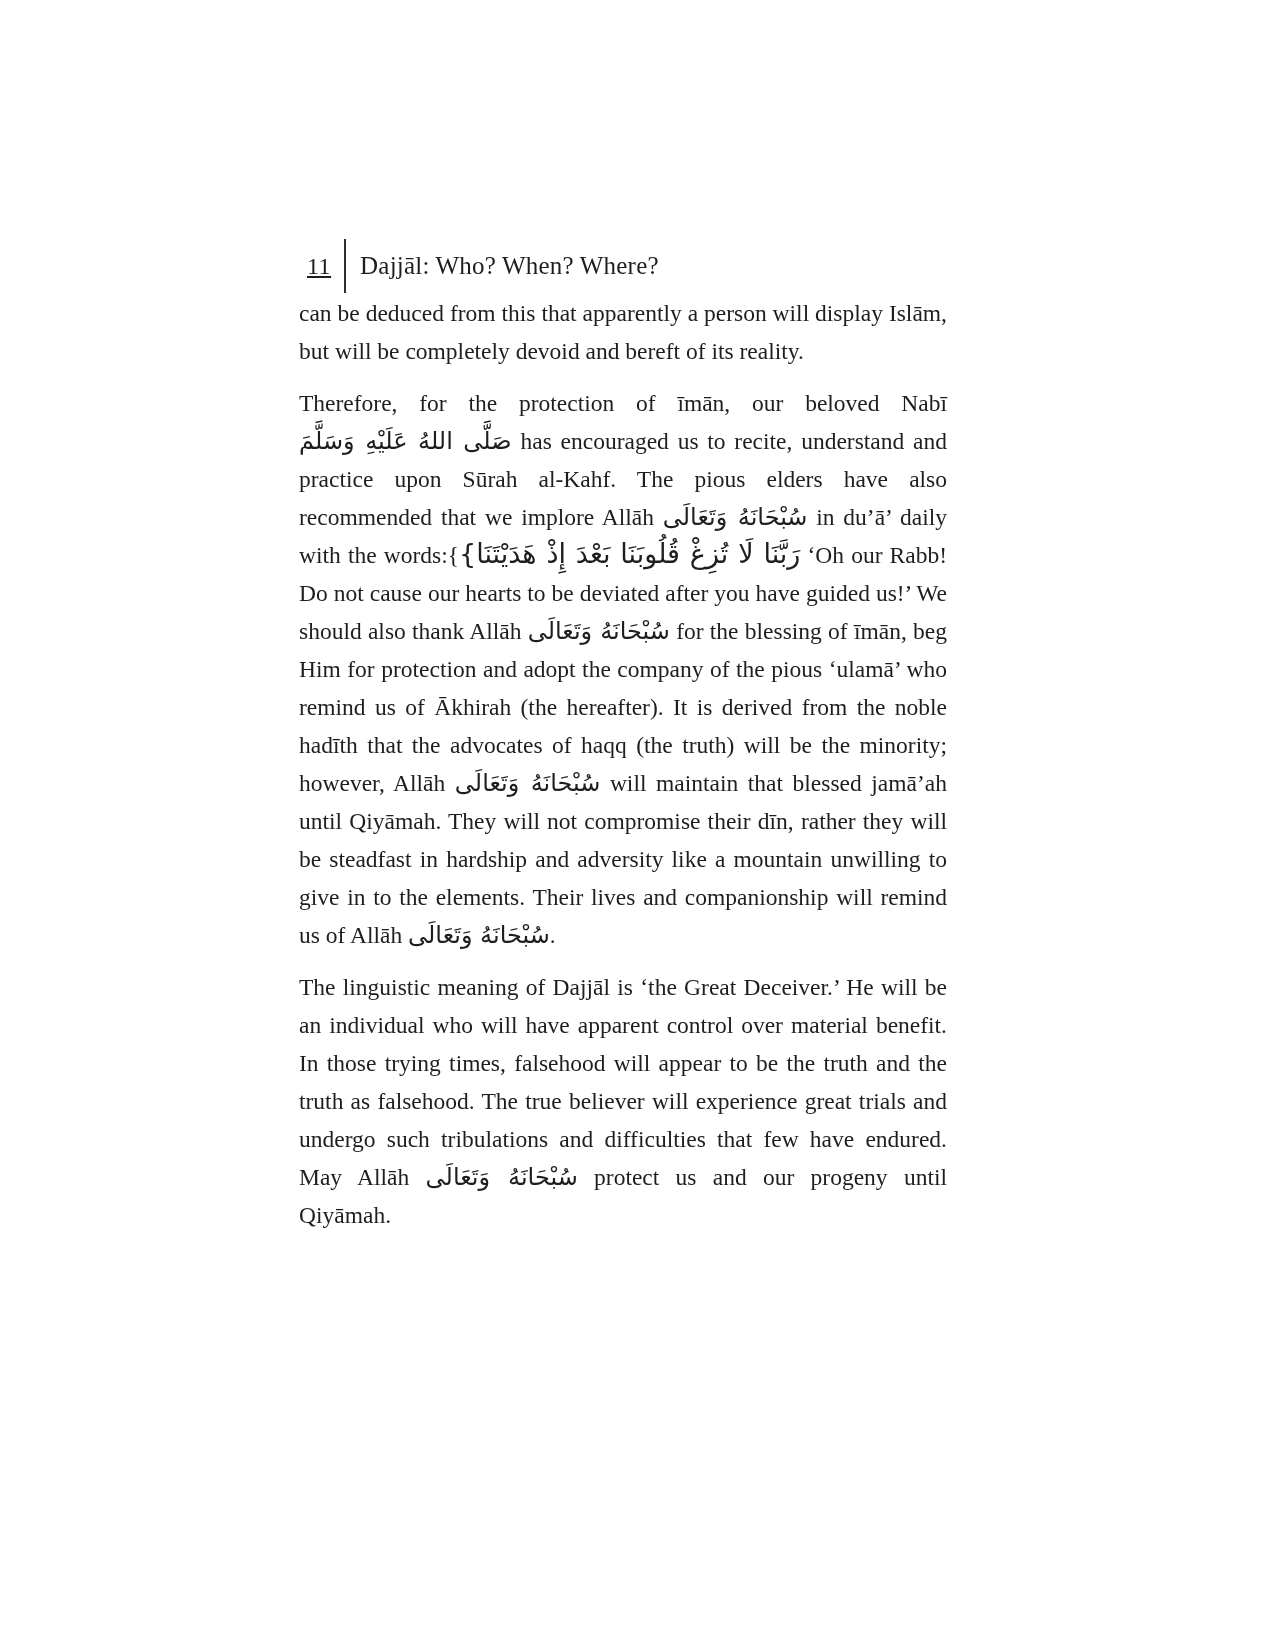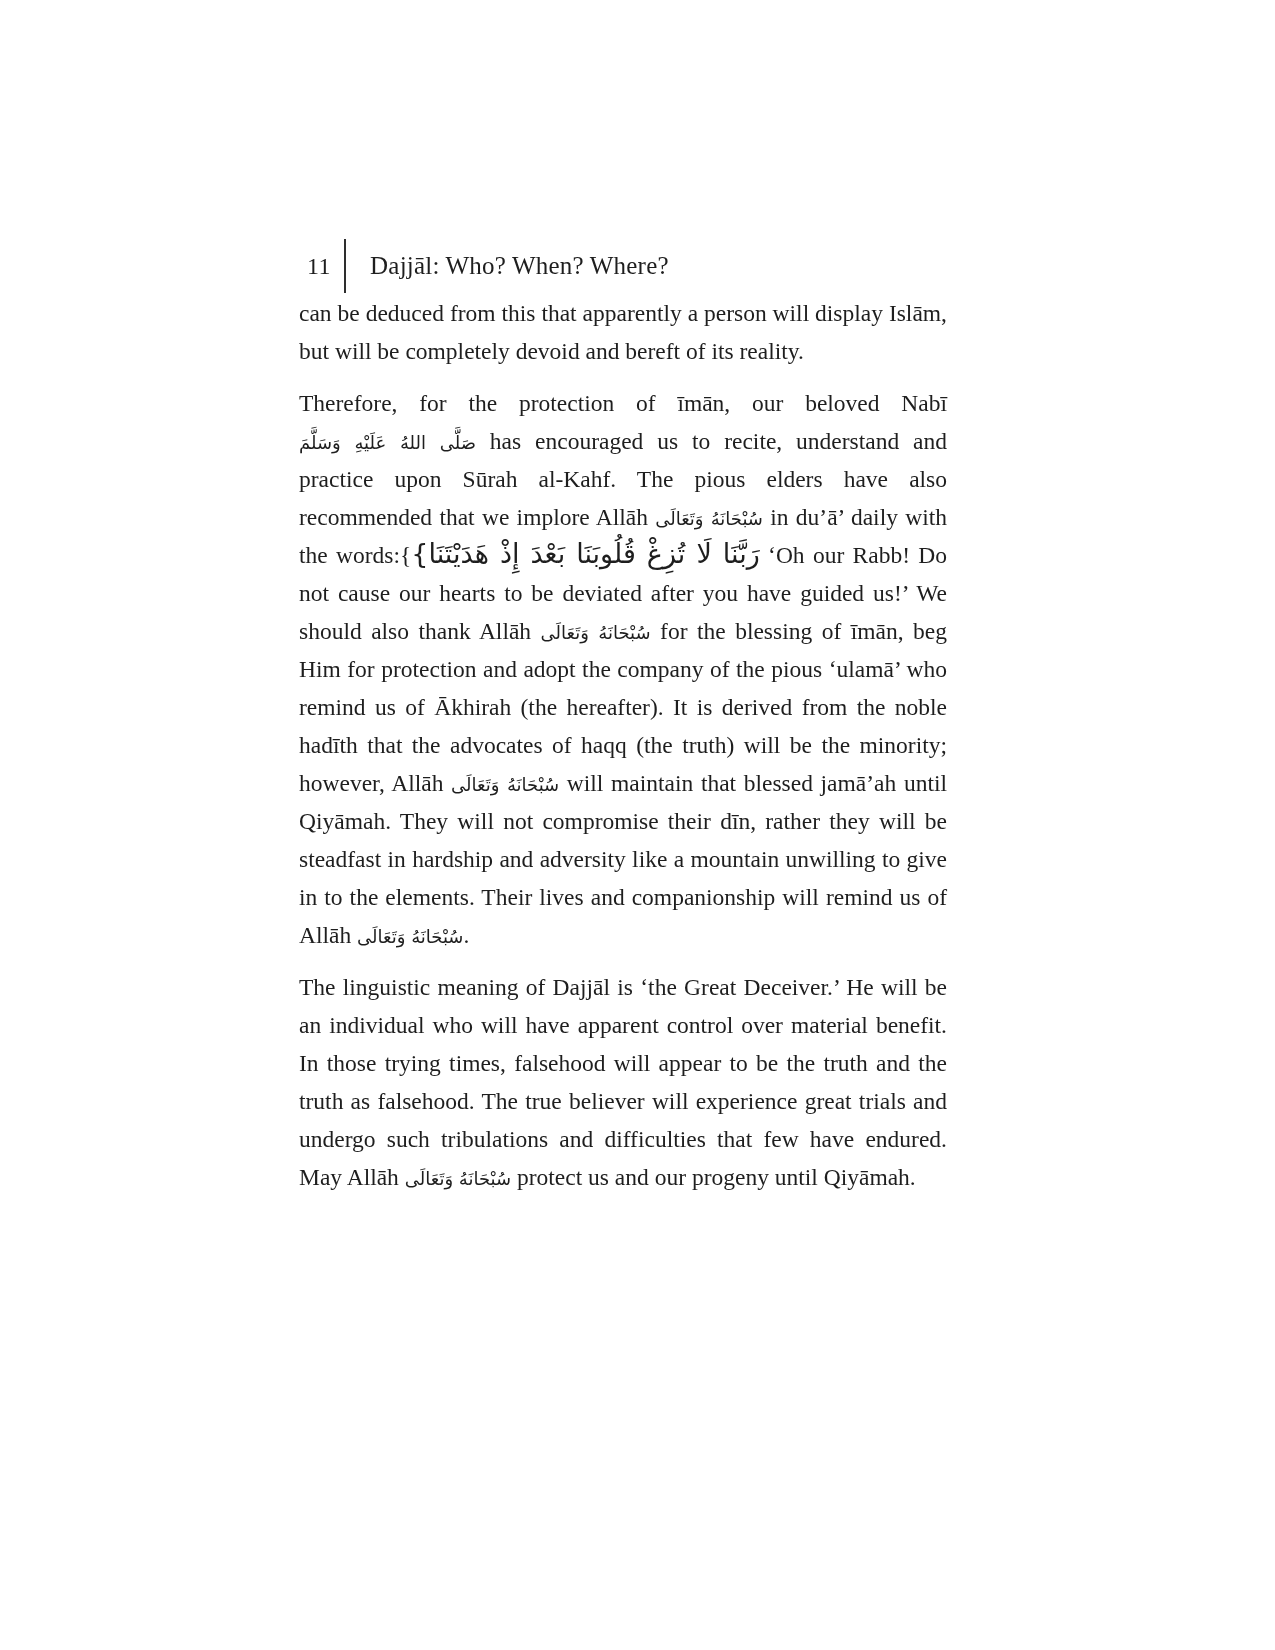--- a/index.html
+++ b/index.html
@@ -17,50 +17,51 @@
     left: 307px;
     top: 238px;
     height: 56px;
     display: flex;
     align-items: center;
   }
   .page-number {
     font-size: 24px;
     letter-spacing: 0.5px;
     padding-right: 13px;
+    text-decoration: underline;
   }
   .header-divider {
     width: 2px;
     height: 54px;
     background: #2e2e2e;
   }
   .chapter-title {
     font-size: 25px;
-    padding-left: 24px;
+    padding-left: 14px;
     letter-spacing: 0.2px;
   }
   .body-text {
     position: absolute;
     left: 299px;
     top: 294px;
     width: 660px;
   }
   p.para {
     margin: 0 12px 14px 0;
     font-size: 23.5px;
     line-height: 38px;
     text-align: justify;
     text-justify: inter-word;
   }
   .arabic {
     font-family: "DejaVu Sans", sans-serif;
     line-height: 0;
     white-space: nowrap;
   }
-  .arabic.honorific { font-size: 18px; }
+  .arabic.honorific { font-size: 24px; }
   .arabic.quote { font-size: 27px; }
 </style>
 </head>
 <body>
 
 <div class="page">
 
   <div class="header">
     <span class="page-number">11</span>
     <span class="header-divider"></span>

